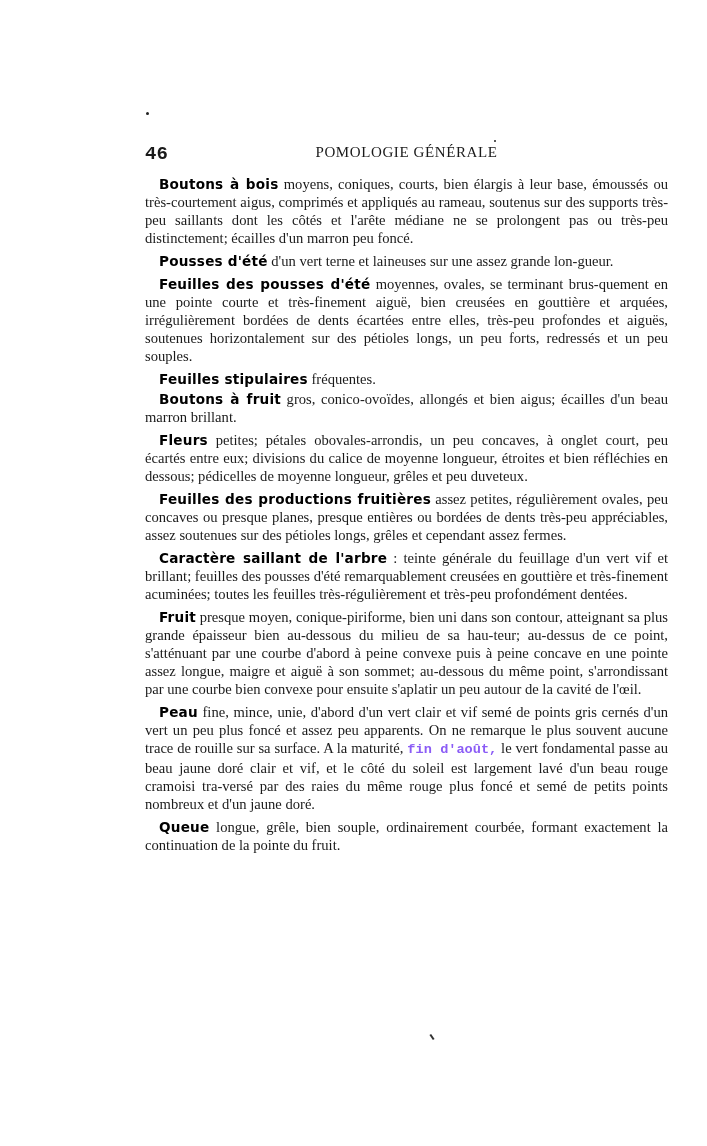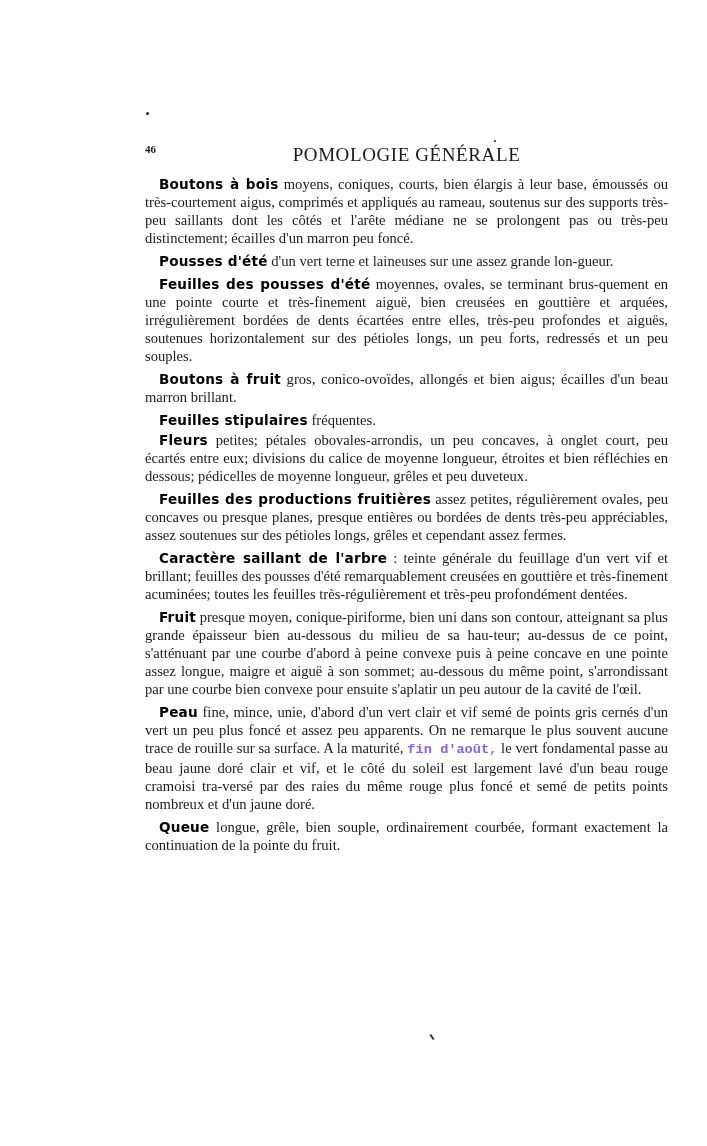--- a/index.html
+++ b/index.html
@@ -31,30 +31,30 @@
     .running-head {
       position: relative;
       height: 22px;
       margin-bottom: 10px;
     }
     .page-number {
       position: absolute;
       left: 0;
       top: 0;
       font-weight: bold;
-      font-size: 11px;
-      font-family: Liberation Serif, serif;
+      font-size: 19px;
+      font-family: Liberation Mono, monospace;
     }
     .header-title {
       position: absolute;
       left: 0;
       right: 0;
       top: 1px;
       text-align: center;
-      font-size: 19px;
+      font-size: 15px;
       letter-spacing: 0.6px;
     }
     .entry {
       font-size: 14.6px;
       line-height: 18px;
       text-align: justify;
       text-indent: 14px;
       margin: 0 0 5px 0;
       hyphens: manual;
     }
@@ -93,23 +93,23 @@
     <span class="header-title">POMOLOGIE GÉNÉRALE</span>
   </div>
 
   <p class="entry"><span class="term">Boutons à bois</span><span> moyens, coniques, courts, bien élargis à leur base, émoussés ou très-courtement aigus, comprimés et appliqués au rameau, soutenus sur des supports très-peu saillants dont les côtés et l'arête médiane ne se prolongent pas ou très-peu distinctement; écailles d'un marron peu foncé.</span></p>
 
   <p class="entry"><span class="term">Pousses d'été</span><span> d'un vert terne et laineuses sur une assez grande lon-gueur.</span></p>
 
   <p class="entry"><span class="term">Feuilles des pousses d'été</span><span> moyennes, ovales, se terminant brus-quement en une pointe courte et très-finement aiguë, bien creusées en gouttière et arquées, irrégulièrement bordées de dents écartées entre elles, très-peu profondes et aiguës, soutenues horizontalement sur des pétioles longs, un peu forts, redressés et un peu souples.</span></p>
 
 
+  <p class="entry" style="margin-bottom:2px;"><span class="term">Feuilles stipulaires</span><span> fréquentes.</span></p>
+
   <p class="entry"><span class="term">Boutons à fruit</span><span> gros, conico-ovoïdes, allongés et bien aigus; écailles d'un beau marron brillant.</span></p>
-
-  <p class="entry" style="margin-bottom:2px;"><span class="term">Feuilles stipulaires</span><span> fréquentes.</span></p>
 
   <p class="entry"><span class="term">Fleurs</span><span> petites; pétales obovales-arrondis, un peu concaves, à onglet court, peu écartés entre eux; divisions du calice de moyenne longueur, étroites et bien réfléchies en dessous; pédicelles de moyenne longueur, grêles et peu duveteux.</span></p>
 
   <p class="entry"><span class="term">Feuilles des productions fruitières</span><span> assez petites, régulièrement ovales, peu concaves ou presque planes, presque entières ou bordées de dents très-peu appréciables, assez soutenues sur des pétioles longs, grêles et cependant assez fermes.</span></p>
 
   <p class="entry"><span class="term">Caractère saillant de l'arbre</span><span> : teinte générale du feuillage d'un vert vif et brillant; feuilles des pousses d'été remarquablement creusées en gouttière et très-finement acuminées; toutes les feuilles très-régulièrement et très-peu profondément dentées.</span></p>
 
   <p class="entry"><span class="term">Fruit</span><span> presque moyen, conique-piriforme, bien uni dans son contour, atteignant sa plus grande épaisseur bien au-dessous du milieu de sa hau-teur; au-dessus de ce point, s'atténuant par une courbe d'abord à peine convexe puis à peine concave en une pointe assez longue, maigre et aiguë à son sommet; au-dessous du même point, s'arrondissant par une courbe bien convexe pour ensuite s'aplatir un peu autour de la cavité de l'œil.</span></p>
 
   <p class="entry"><span class="term">Peau</span><span> fine, mince, unie, d'abord d'un vert clair et vif semé de points gris cernés d'un vert un peu plus foncé et assez peu apparents. On ne remarque le plus souvent aucune trace de rouille sur sa surface. A la maturité, </span><span class="inline-bold">fin d'août,</span><span> le vert fondamental passe au beau jaune doré clair et vif, et le côté du soleil est largement lavé d'un beau rouge cramoisi tra-versé par des raies du même rouge plus foncé et semé de petits points nombreux et d'un jaune doré.</span></p>

